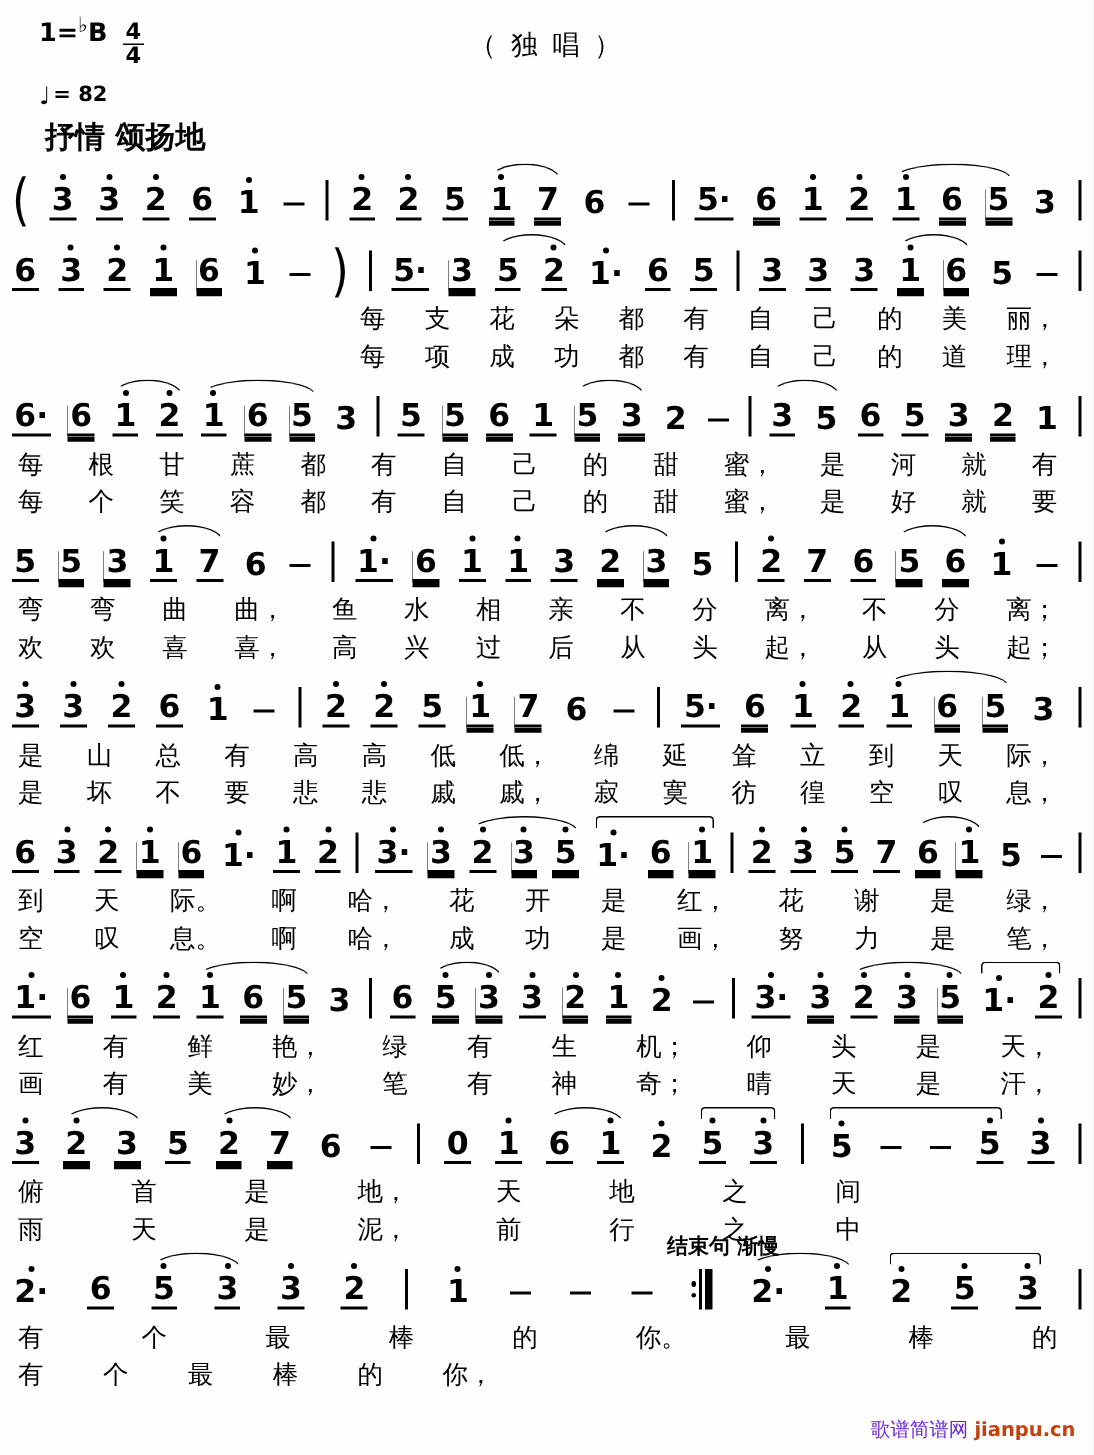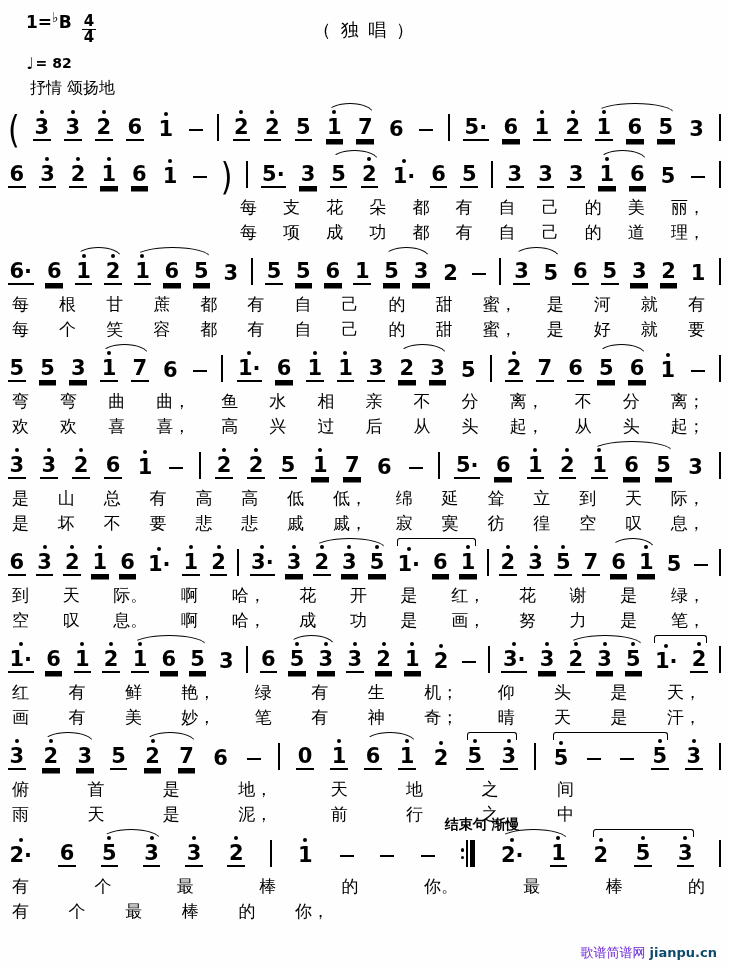--- a/index.html
+++ b/index.html
@@ -12,21 +12,21 @@
   .left-meta{position:absolute;left:26px;top:0;}
   .key-line{font-size:17px;font-weight:bold;display:flex;align-items:flex-start;line-height:1;}
   .flat{font-size:14px;position:relative;top:-4px;}
   .meter{display:inline-flex;flex-direction:column;align-items:center;margin-left:10px;font-weight:bold;}
   .meter i{font-style:normal;font-size:15px;line-height:1.02;}
   .meter i.bot{border-top:1.5px solid #000;padding:0 2px;}
   .tempo-line{margin-top:8px;font-size:14px;font-weight:bold;display:flex;align-items:center;}
   .qnote{font-size:16px;margin-right:2px;}
   .subtitle{position:absolute;left:0;right:0;top:4px;text-align:center;font-size:18px;letter-spacing:2px;}
   .credits{position:absolute;right:8px;top:2px;text-align:left;font-size:15px;font-weight:bold;line-height:1.45;}
-  .expression{margin:2px 0 0 30px;font-size:16px;font-weight:normal;}
+  .expression{margin:2px 0 0 30px;font-size:20px;font-weight:bold;}
   
   #lines{margin-top:2px;}
   .system{position:relative;}
   .music-row{position:relative;display:flex;justify-content:space-between;align-items:flex-end;
              padding:13px 8px 7px 8px;min-height:24px;}
   .tok{position:relative;display:inline-block;line-height:1;}
   .g{display:inline-block;font-size:21px;font-weight:bold;line-height:1;padding:0 1.5px 1px 1.5px;position:relative;}
   .g.u1{border-bottom:2.5px solid #000;}
   .g.u2{border-bottom:2.5px solid #000;box-shadow:0 3.5px 0 #000;}
   .od{position:absolute;top:-7px;left:50%;transform:translateX(-50%);width:4px;height:4px;border-radius:50%;background:#000;}
@@ -592,16 +592,16 @@
           <span class="seg">你，</span>
         </div>
       </div>
       <div class="system">
         <div class="music-row"></div>
       </div>
     </div>
 
   <div class="watermark">
     <span class="wm-site" style="color: #6d28d9;">歌谱简谱网</span>
-    <span class="wm-url" style="color: #0c4a6e;">jianpu.cn</span>
+    <span class="wm-url" style="color: #c2410c;">jianpu.cn</span>
   </div>
 
 </div>
 
 </body></html>

